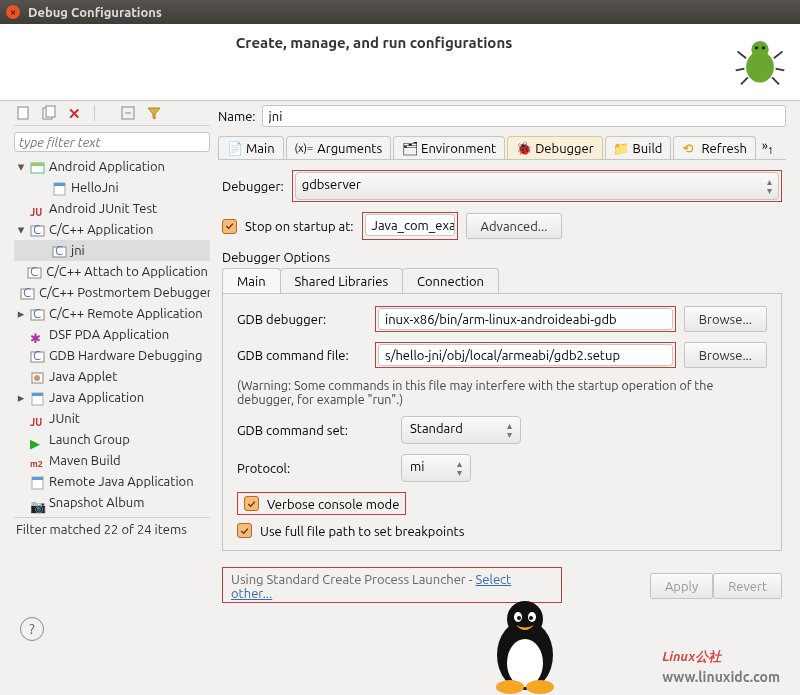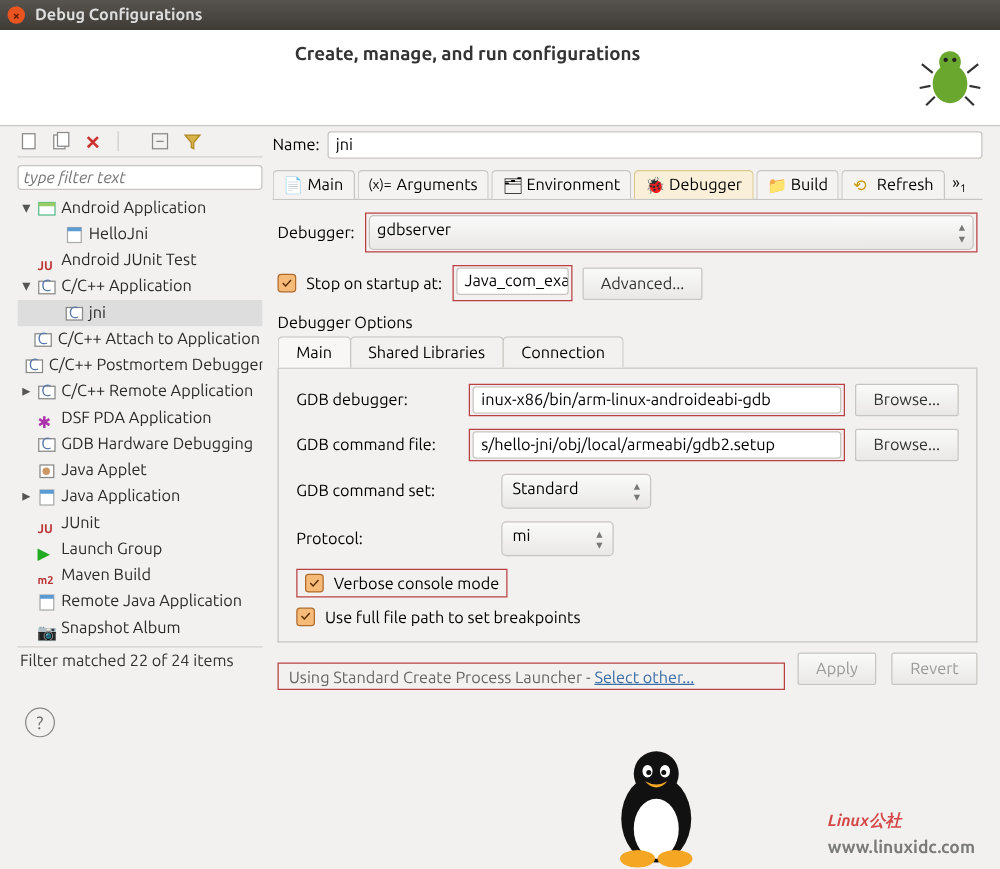--- a/index.html
+++ b/index.html
@@ -38,23 +38,23 @@
   .btn.dis { color:#999; }
   .grouplabel { margin:6px 0 4px; }
   .subtabs { display:flex; border-bottom:1px solid #c7c5c1; gap:0; }
   .subtab { padding:5px 14px; border:1px solid #c7c5c1; border-bottom:none; border-radius:4px 4px 0 0; margin-right:-1px; background:#f2f1f0; }
   .subtab.active { background:#f8f7f5; }
   .subcontent { border:1px solid #c7c5c1; border-top:none; padding:12px 14px 10px; }
   .warn { color:#444; font-size:12.5px; margin:4px 0 10px; }
   .srow { display:flex; align-items:center; gap:14px; margin-bottom:10px; }
   .srow label { width:150px; }
   .ssel { width:120px; padding:4px 8px; border:1px solid #c7c5c1; border-radius:4px; background:linear-gradient(#fafafa,#e9e8e6); display:flex; justify-content:space-between; }
-  .launcher { border:1px solid #b94141; margin-top:16px; padding:4px 8px 2px; color:#666; font-size:12px; width:406px; }
+  .launcher { border:1px solid #b94141; margin-top:16px; padding:4px 8px 2px; color:#666; font-size:12px; width:340px; }
   .launcher a { color:#3b6ea5; text-decoration:underline; cursor:pointer; }
-  .footer-btns { display:flex; gap:12px; justify-content:flex-end; margin-top:-30px; }
+  .footer-btns { display:flex; justify-content:flex-end; margin-top:-30px; }
   .help { padding:18px 20px 0; }
   .help-circ { width:24px; height:24px; border:1.5px solid #888; border-radius:50%; display:flex; align-items:center; justify-content:center; color:#666; font-size:14px; }
   .watermark { position:absolute; right:20px; bottom:10px; font-size:40px; font-weight:bold; font-style:italic; color:#d02b2b; opacity:.85; pointer-events:none; }
   .watermark small { font-size:14px; color:#666; display:block; text-align:right; font-style:normal; }
   .penguin { position:absolute; right:230px; bottom:0; pointer-events:none; }
 </style>
 </head>
 <body>
 
 <div class="titlebar">
@@ -287,30 +287,31 @@
             </span>
           <button class="btn">Browse...</button>
         </div>
         <div class="row">
           <span style="width:130px;">GDB command file:</span>
           <span class="hl" style="flex:1;">
               <div class="txt">s/hello-jni/obj/local/armeabi/gdb2.setup</div>
             </span>
           <button class="btn">Browse...</button>
         </div>
+        <div class="warn">(Warning: Some commands in this file may interfere with the startup operation of the debugger, for example "run".)</div>
         <div class="srow">
           <label>GDB command set:</label>
           <div class="ssel">
               <span>Standard</span>
               <span class="updown">▴<br>▾</span>
             </div>
         </div>
         <div class="srow">
           <label>Protocol:</label>
-          <div class="ssel" style="width:90px;">
+          <div class="ssel" style="width:70px;">
               <span>mi</span>
               <span class="updown">▴<br>▾</span>
             </div>
         </div>
         <div class="hl" style="display:inline-block;padding:3px 6px;margin-bottom:8px;">
           <div class="row" style="margin:0;">
             <span class="chk">✓</span>
             <span>Verbose console mode</span>
           </div>
         </div>

